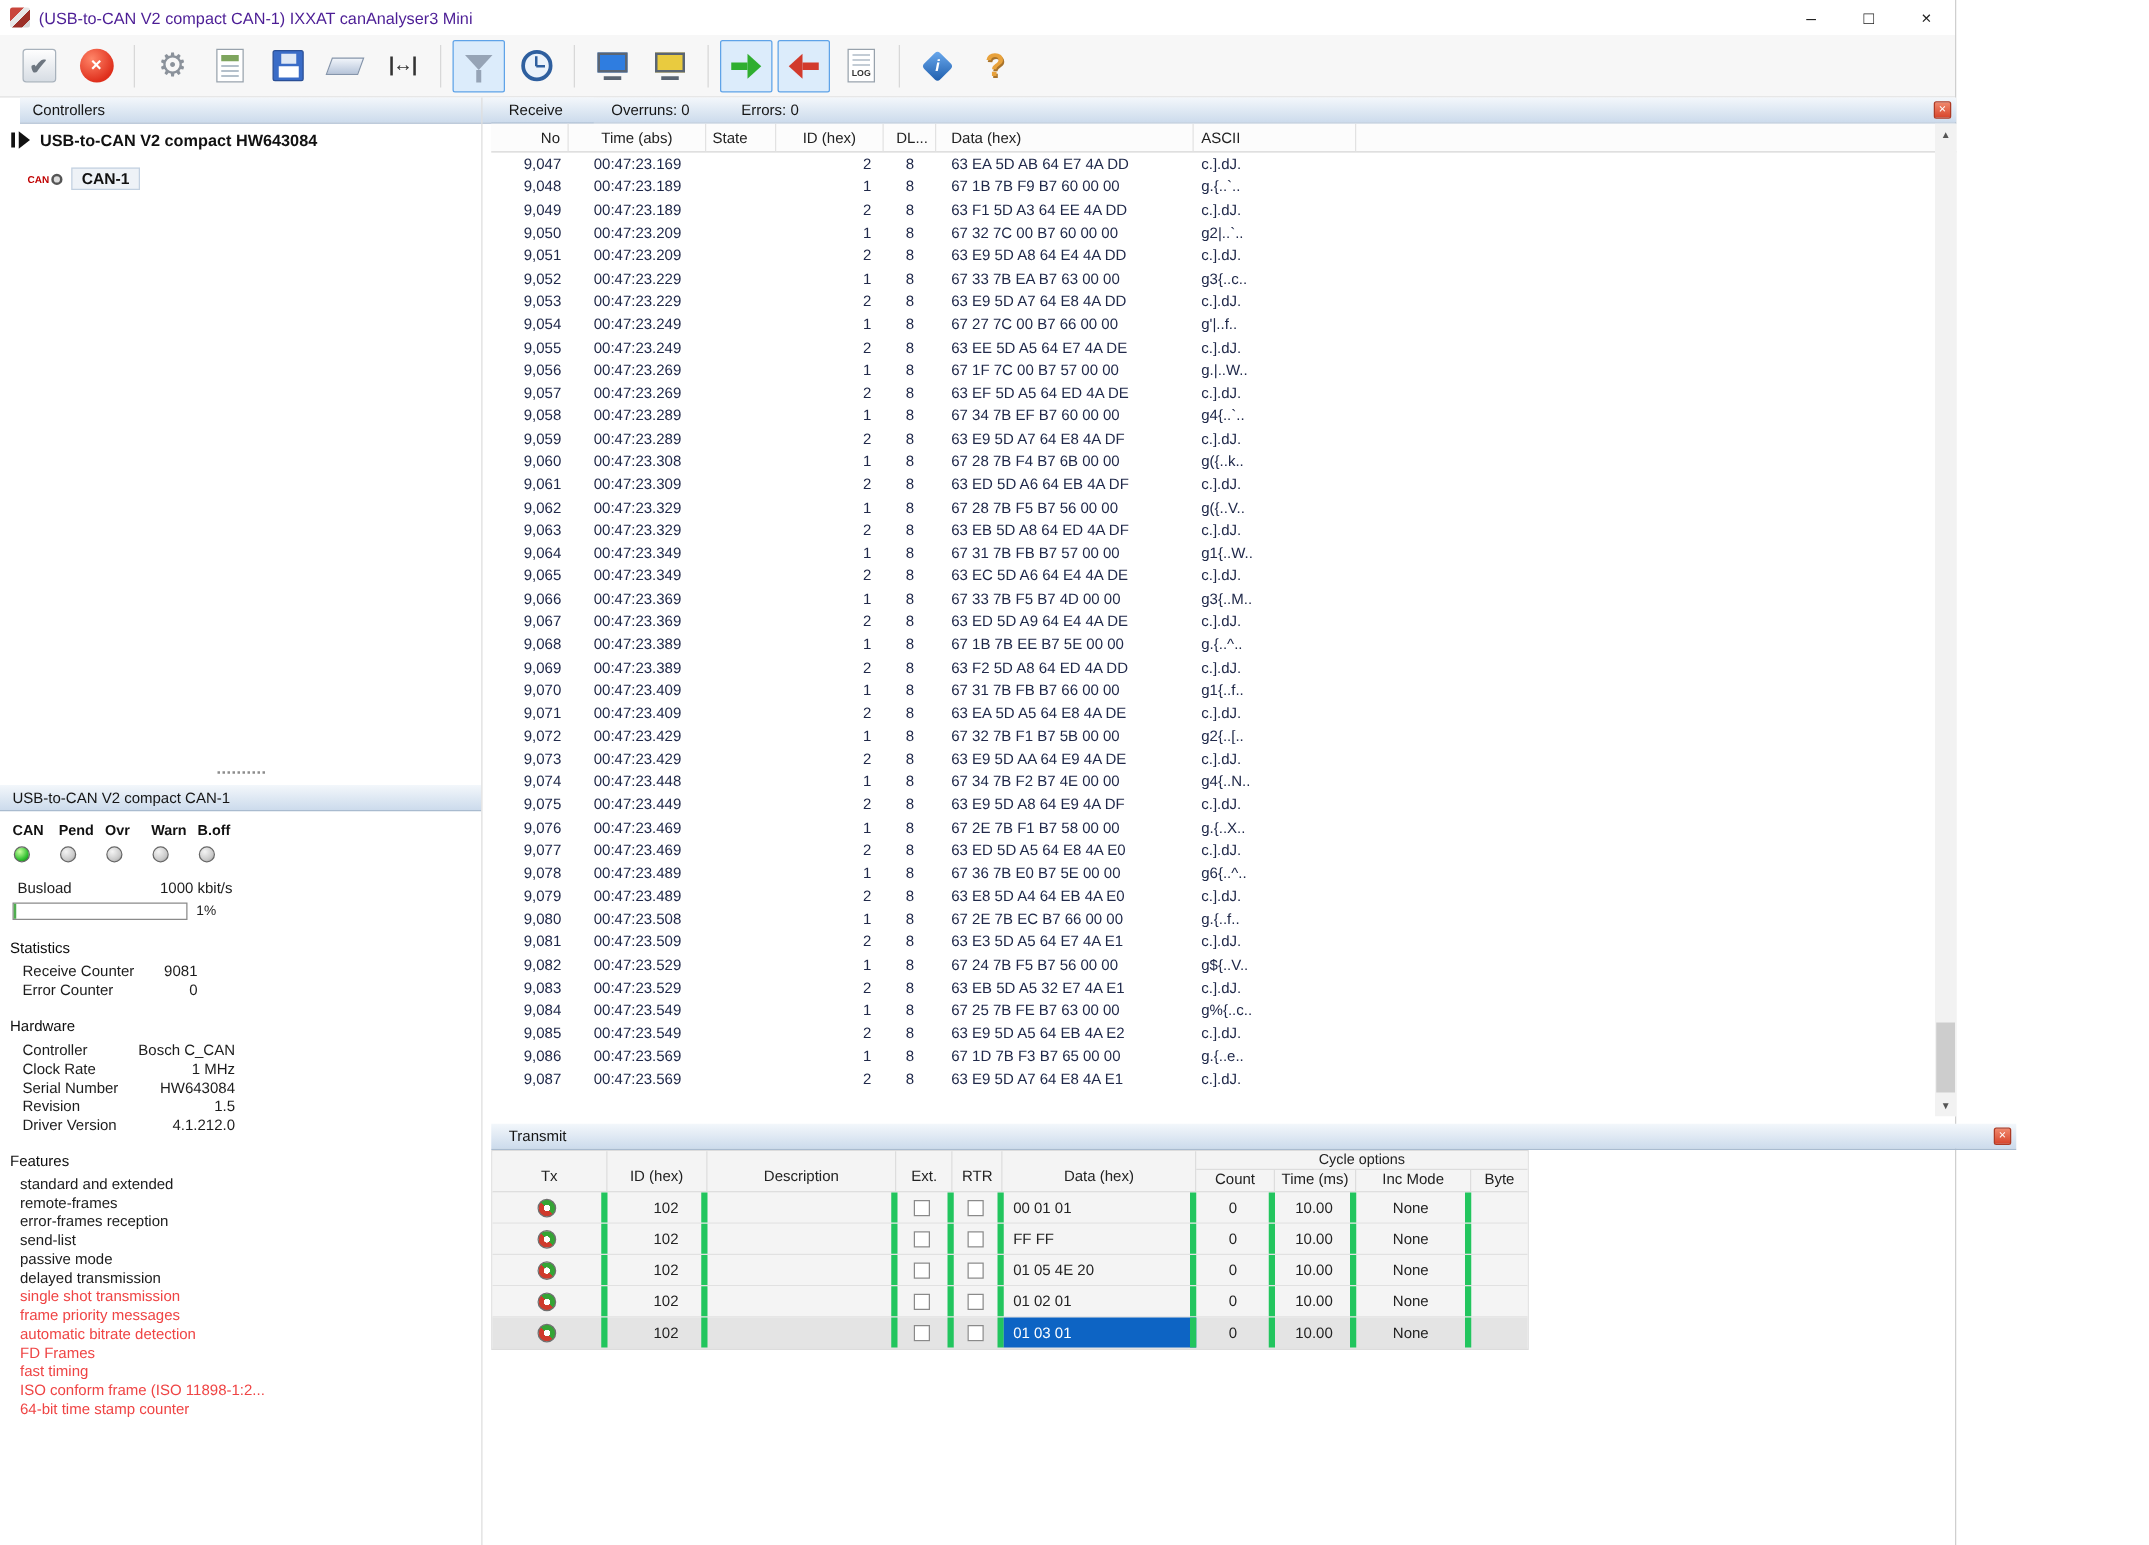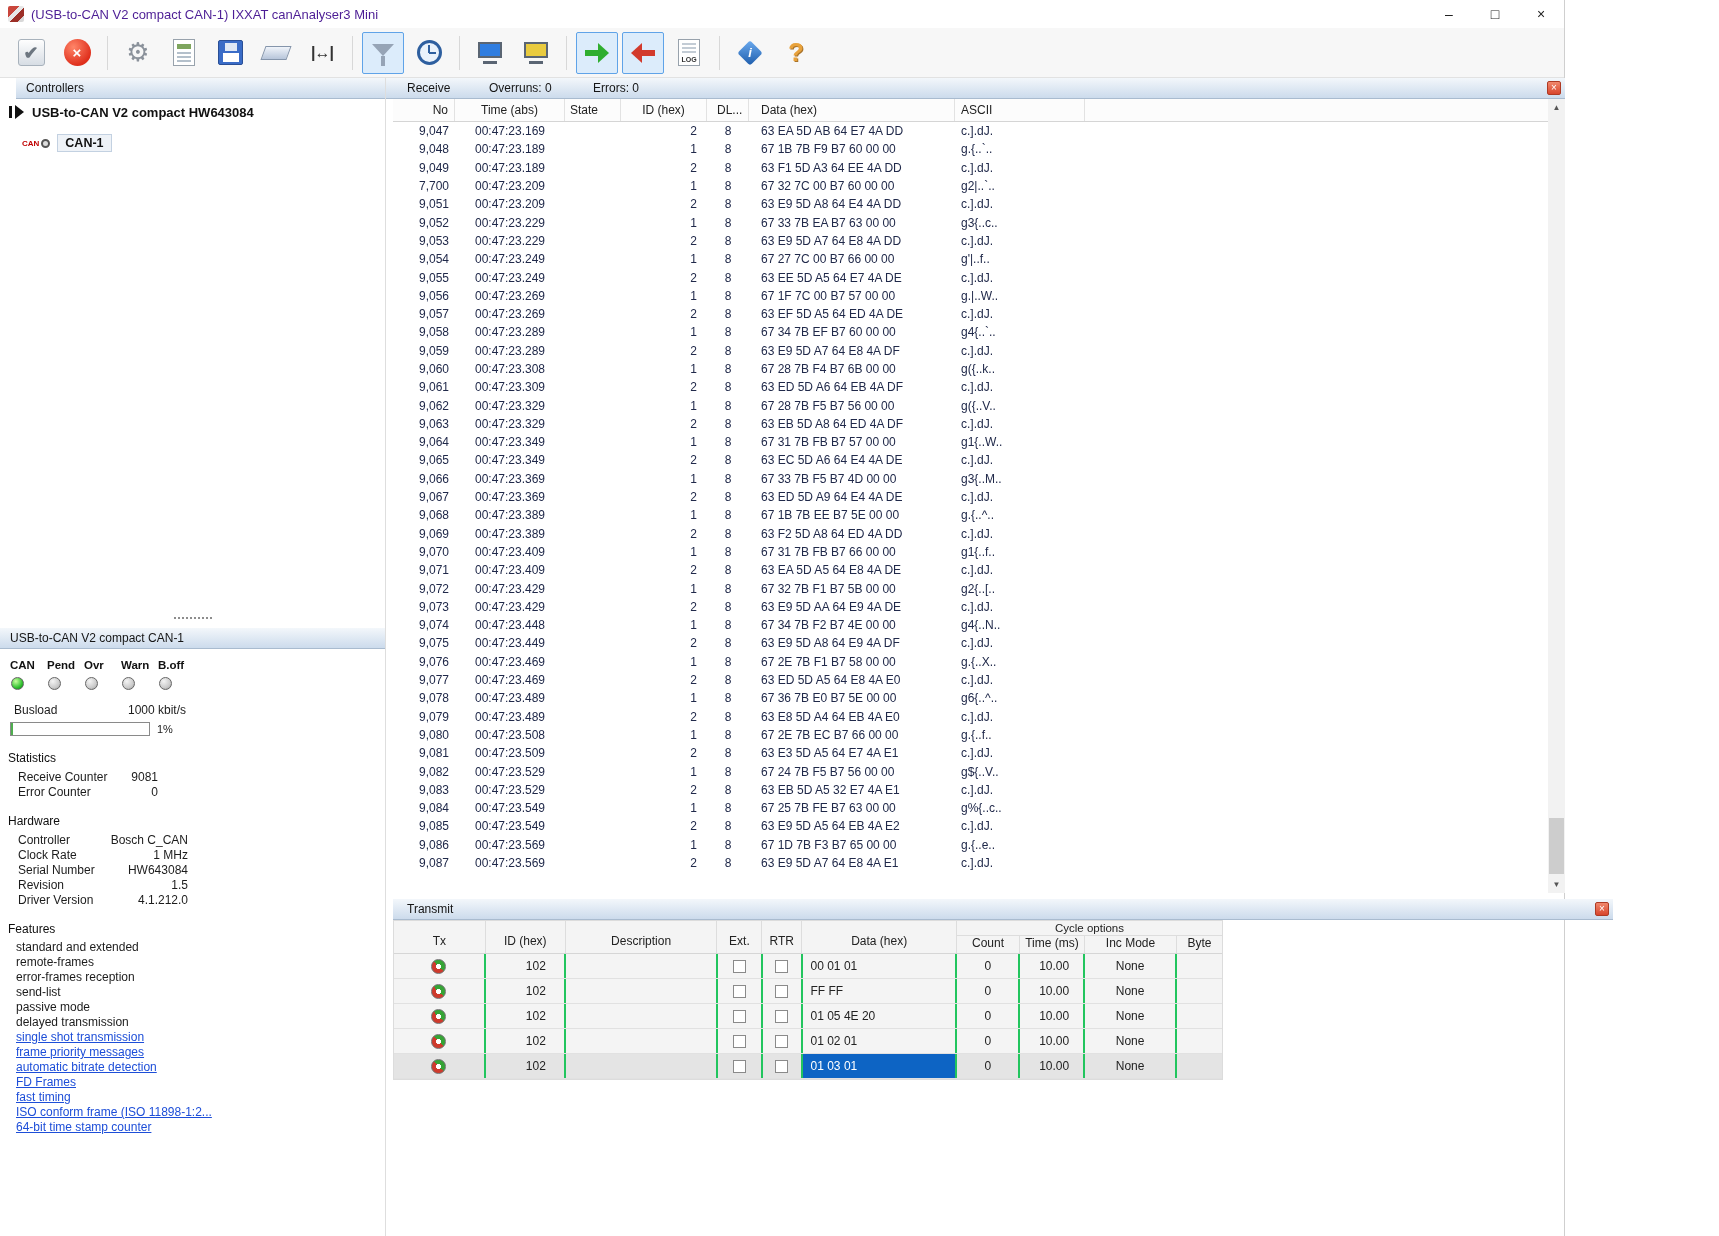--- a/index.html
+++ b/index.html
@@ -96,21 +96,21 @@
   .busload-row{display:flex;justify-content:space-between;width:172px;margin:13px 0 0 14px;}
   .busload-bar-row{display:flex;align-items:center;margin:5px 0 0 10px;}
   .busload-bar{width:140px;height:14px;border:1px solid #8a8a8a;background:#fff;position:relative;}
   .busload-bar::before{content:"";position:absolute;left:0;top:0;bottom:0;width:2px;background:#4fae4f;}
   .busload-value{font-size:11px;margin-left:7px;}
   .section-title{margin:15px 0 4px 8px;color:#0e0e0e;}
   .kv{display:flex;justify-content:space-between;margin-left:18px;height:15px;align-items:center;}
   .kv-stat{width:140px;}
   .kv-hw{width:170px;}
   .feature{margin-left:16px;height:15px;color:#1c1c1c;}
-  .feature.unsupported{color:#1d4ed8;text-decoration:underline;}
+  .feature.unsupported{color:#ef4444;}
 
   
   .v-divider{position:absolute;left:385px;top:78px;width:1px;bottom:0;background:#dedede;}
 
   
   .receive-header{left:393px;top:78px;width:1172px;}
   .receive-title{position:absolute;left:14px;}
   .receive-overruns{position:absolute;left:96px;}
   .receive-errors{position:absolute;left:200px;}
   .receive-grid{position:absolute;left:393px;top:99px;width:1172px;height:794px;background:#fff;}
@@ -147,21 +147,21 @@
   .t-desc{width:152px;}
   .t-ext{width:45px;}
   .t-rtr{width:40px;}
   .t-data{width:155px;}
   .t-count{width:63px;}
   .t-time{width:65px;}
   .t-inc{width:92px;}
   .t-byte{width:45px;border-right:none !important;}
   .trow{display:flex;height:25px;background:#f4f4f4;border-bottom:1px solid #e1e1e1;}
   .trow.selected{background:#e4e4e4;}
-  .tcell{display:flex;align-items:center;height:100%;border-right:2px solid #22c55e;overflow:hidden;white-space:nowrap;}
+  .tcell{display:flex;align-items:center;height:100%;border-right:5px solid #22c55e;overflow:hidden;white-space:nowrap;}
   .tcell.t-tx,.tcell.t-ext,.tcell.t-rtr{justify-content:center;}
   .tcell.t-id{justify-content:flex-end;padding-right:18px;}
   .tcell.t-data{padding-left:8px;}
   .tcell.t-data.selcell{background:#0d64c4;color:#fff;}
   .tcell.t-count{justify-content:center;}
   .tcell.t-time{justify-content:flex-end;padding-right:14px;}
   .tcell.t-inc{justify-content:center;}
   .tx-icon{width:15px;height:15px;border-radius:50%;border:1px solid #707070;
     background:radial-gradient(circle at center,#fff 0 2.5px,transparent 2.6px),
                conic-gradient(from -45deg,#35a435 0 50%,#cf3a2c 50% 100%);}
@@ -385,21 +385,21 @@
         <div class="rrow">
           <div class="rc c-no">9,049</div>
           <div class="rc c-time">00:47:23.189</div>
           <div class="rc c-state"></div>
           <div class="rc c-id">2</div>
           <div class="rc c-dlc">8</div>
           <div class="rc c-data">63 F1 5D A3 64 EE 4A DD</div>
           <div class="rc c-ascii">c.].dJ.</div>
         </div>
         <div class="rrow">
-          <div class="rc c-no">7,700</div>
+          <div class="rc c-no">9,050</div>
           <div class="rc c-time">00:47:23.209</div>
           <div class="rc c-state"></div>
           <div class="rc c-id">1</div>
           <div class="rc c-dlc">8</div>
           <div class="rc c-data">67 32 7C 00 B7 60 00 00</div>
           <div class="rc c-ascii">g2|..`..</div>
         </div>
         <div class="rrow">
           <div class="rc c-no">9,051</div>
           <div class="rc c-time">00:47:23.209</div>

